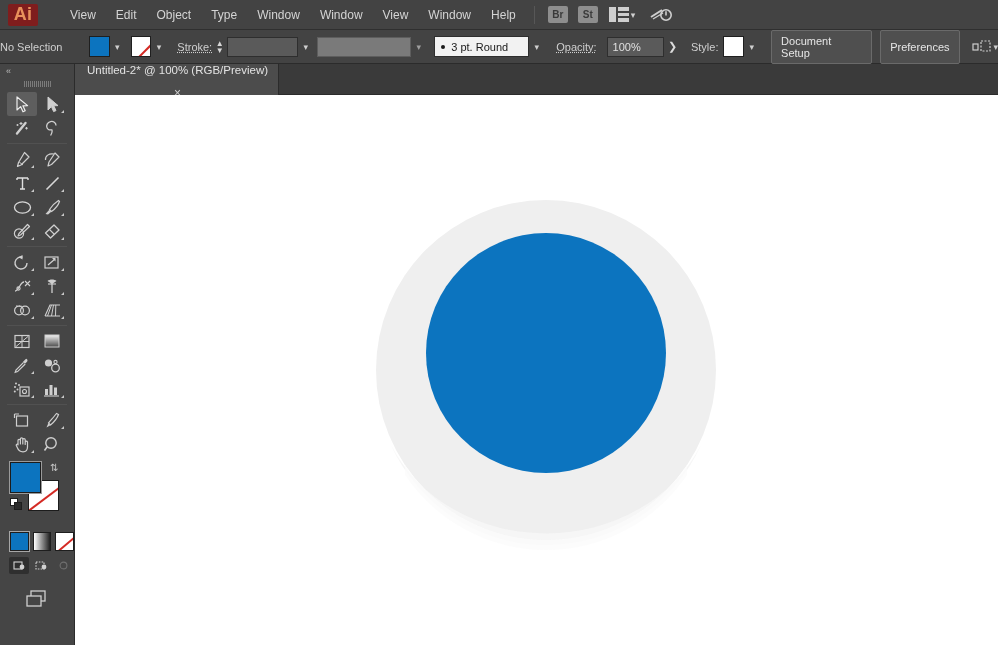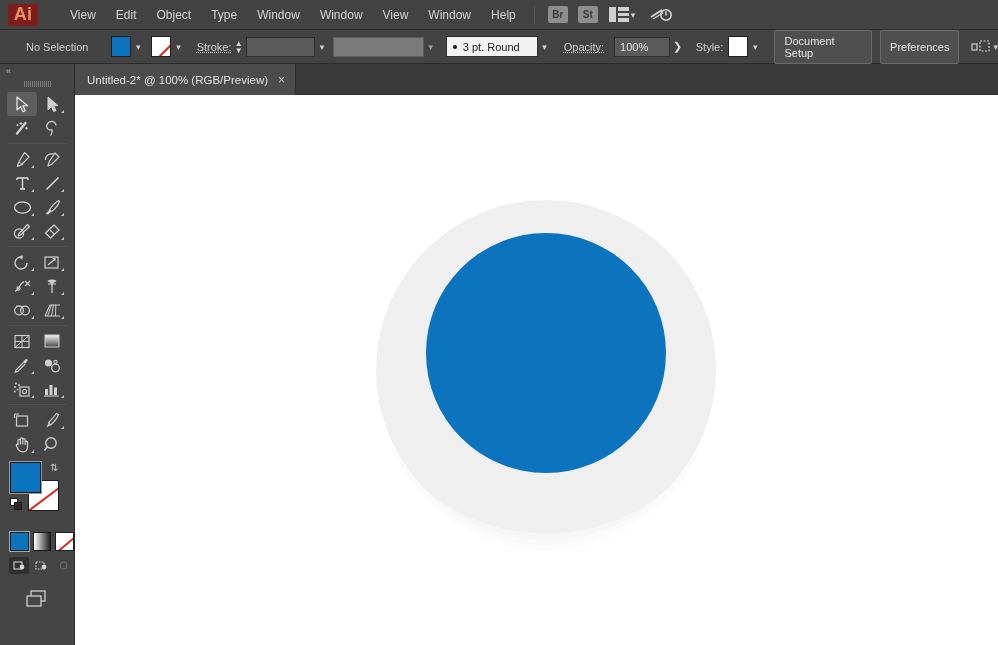--- a/index.html
+++ b/index.html
@@ -49,21 +49,21 @@
   }
   .caret { color: #cfcfcf; font-size: 9px; margin-left: 2px; }
 
   
   .controlbar {
     position: absolute; left: 0; top: 30px; width: 998px; height: 34px;
     background: #434343; border-bottom: 1px solid #2b2b2b;
     display: flex; align-items: center;
   }
   .cb-label { color: #cfcfcf; font-size: 11px; }
-  .no-sel { margin-left: 26px; width: 90px; }
+  .no-sel { margin-left: 0; width: 90px; }
   .swatch {
     width: 21px; height: 21px; border: 1px solid #1f1f1f;
   }
   .swatch.fill { background: #0c74bf; }
   .swatch.none, .swatch.white { background: #ffffff; position: relative; overflow: hidden; }
   .swatch.none::after {
     content: ""; position: absolute; left: -4px; top: 50%;
     width: 40px; height: 2px; background: #d42a24;
     transform: rotate(-45deg); transform-origin: center;
   }
@@ -103,21 +103,21 @@
   .tabbar {
     position: absolute; left: 0; top: 64px; width: 998px; height: 31px;
     background: #3a3a3a; border-bottom: 1px solid #2b2b2b;
   }
   .doc-tab {
     position: absolute; left: 75px; top: 0; height: 31px;
     background: #4c4c4c;
     display: flex; align-items: center; gap: 10px;
     padding: 0 10px 0 12px;
     border-right: 1px solid #2b2b2b;
-    color: #e2e2e2; font-size: 11.5px;
+    color: #e2e2e2; font-size: 11.5px; flex-direction: column;
   }
   .tab-close { color: #cfcfcf; font-size: 12px; cursor: default; }
 
   
   .toolbar {
     position: absolute; left: 0; top: 64px; width: 75px; height: 581px;
     background: #454545; border-right: 1px solid #2b2b2b;
   }
   .tb-collapse {
     height: 14px; display: flex; align-items: center; padding-left: 6px;

